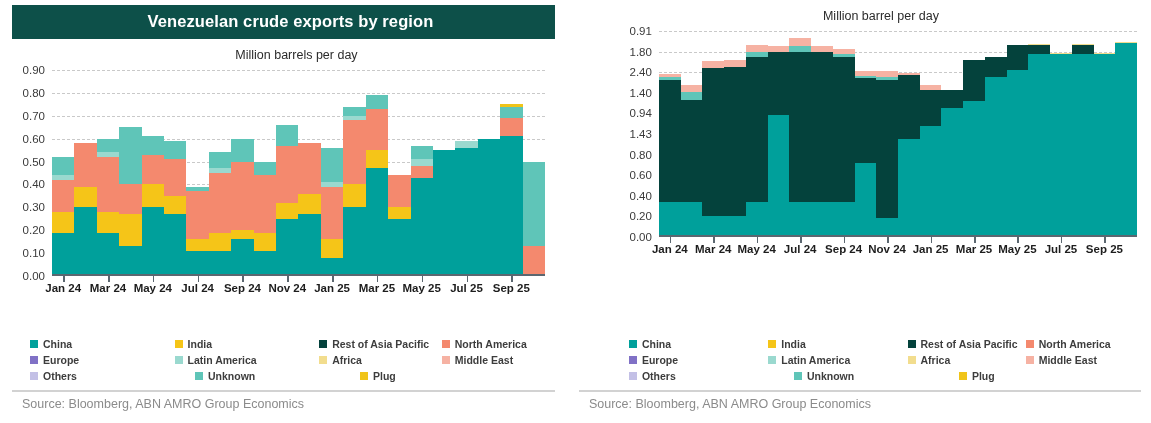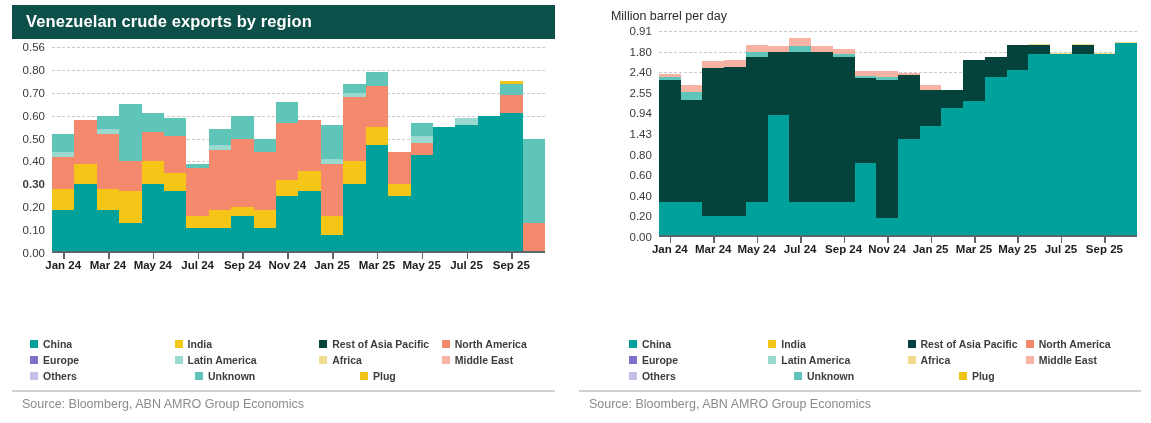--- a/index.html
+++ b/index.html
@@ -1,17 +1,17 @@
 <!DOCTYPE html>
 <html><head>
 <meta charset="utf-8">
 <style>
   html,body{margin:0;padding:0;background:#ffffff;}
   body{width:1151px;height:423px;font-family:"Liberation Sans",sans-serif;}
-  .page{position:relative;width:1151px;height:423px;display:flex;gap:8px;}
+  .page{position:relative;width:1151px;height:423px;display:flex;gap:8px;text-align:center;}
   .panel{position:relative;width:575px;height:423px;box-sizing:border-box;}
   .panel.right{padding-left:24px;width:576px;}
   .hdr{background:#0d5049;color:#ffffff;font-size:16.5px;font-weight:bold;
        letter-spacing:.1px;padding:7px 0 8px 14px;box-sizing:border-box;}
   .panel.left .hdr{margin:5px 16px 0 12px;}
   .panel.right .hdr{margin:5px 18px 0 0;}
   .subtitle{font-size:12.5px;color:#2b2b2b;margin:9px 0 0 22px;}
   .panel.right .subtitle{margin-left:8px;}
   .plotwrap{position:relative;margin-top:8px;height:230px;}
   .plot{position:absolute;left:52px;right:26px;top:0;height:206px;}
@@ -43,41 +43,42 @@
   .src{position:absolute;top:397px;left:22px;font-size:12.5px;color:#8b8b8b;}
   .panel.right .src{left:10px;}
 </style>
 </head>
 <body>
 
 <div class="page">
 
   <div class="panel left">
     <div class="hdr">Venezuelan crude exports by region</div>
+    <div class="subtitle">Million barrels per day</div>
     <div class="plotwrap">
       <div class="plot" id="plot0">
           <div class="ytick" style="top: 206px;">0.00</div>
           <div class="gridline" style="top: 183.111px;"></div>
           <div class="ytick" style="top: 183.111px;">0.10</div>
           <div class="gridline" style="top: 160.222px;"></div>
           <div class="ytick" style="top: 160.222px;">0.20</div>
           <div class="gridline" style="top: 137.333px;"></div>
-          <div class="ytick" style="top: 137.333px; font-weight: bold;">0.30</div>
+          <div class="ytick" style="top: 137.333px;">0.30</div>
           <div class="gridline" style="top: 114.444px;"></div>
           <div class="ytick" style="top: 114.444px;">0.40</div>
           <div class="gridline" style="top: 91.5556px;"></div>
           <div class="ytick" style="top: 91.5556px;">0.50</div>
           <div class="gridline" style="top: 68.6667px;"></div>
           <div class="ytick" style="top: 68.6667px;">0.60</div>
           <div class="gridline" style="top: 45.7778px;"></div>
           <div class="ytick" style="top: 45.7778px;">0.70</div>
           <div class="gridline" style="top: 22.8889px;"></div>
           <div class="ytick" style="top: 22.8889px;">0.80</div>
           <div class="gridline" style="top: 0px;"></div>
-          <div class="ytick" style="top: 0px;">0.56</div>
+          <div class="ytick" style="top: 0px;">0.90</div>
           <div class="bars">
             <div class="bar" title="Jan 24">
               <div class="seg" style="height: 18.3111px; background: rgb(95, 197, 184);"></div>
               <div class="seg" style="height: 4.57778px; background: rgb(154, 217, 207);"></div>
               <div class="seg" style="height: 32.0444px; background: rgb(244, 137, 110);"></div>
               <div class="seg" style="height: 20.6px; background: rgb(245, 197, 24);"></div>
               <div class="seg" style="height: 43.4889px; background: rgb(0, 160, 155);"></div>
             </div>
             <div class="bar" title="Feb 24">
               <div class="seg" style="height: 43.4889px; background: rgb(244, 137, 110);"></div>
@@ -293,21 +294,21 @@
           <div class="ytick" style="top: 164.8px;">0.40</div>
           <div class="gridline" style="top: 144.2px;"></div>
           <div class="ytick" style="top: 144.2px;">0.60</div>
           <div class="gridline" style="top: 123.6px;"></div>
           <div class="ytick" style="top: 123.6px;">0.80</div>
           <div class="gridline" style="top: 103px;"></div>
           <div class="ytick" style="top: 103px;">1.43</div>
           <div class="gridline" style="top: 82.4px;"></div>
           <div class="ytick" style="top: 82.4px;">0.94</div>
           <div class="gridline" style="top: 61.8px;"></div>
-          <div class="ytick" style="top: 61.8px;">2.55</div>
+          <div class="ytick" style="top: 61.8px;">1.40</div>
           <div class="gridline" style="top: 41.2px;"></div>
           <div class="ytick" style="top: 41.2px;">2.40</div>
           <div class="gridline" style="top: 20.6px;"></div>
           <div class="ytick" style="top: 20.6px;">1.80</div>
           <div class="gridline" style="top: 0px;"></div>
           <div class="ytick" style="top: 0px;">0.91</div>
           <div class="bars">
             <div class="bar" title="Jan 24">
               <div class="seg" style="height: 3.09px; background: rgb(246, 178, 163);"></div>
               <div class="seg" style="height: 3.09px; background: rgb(95, 197, 184);"></div>

